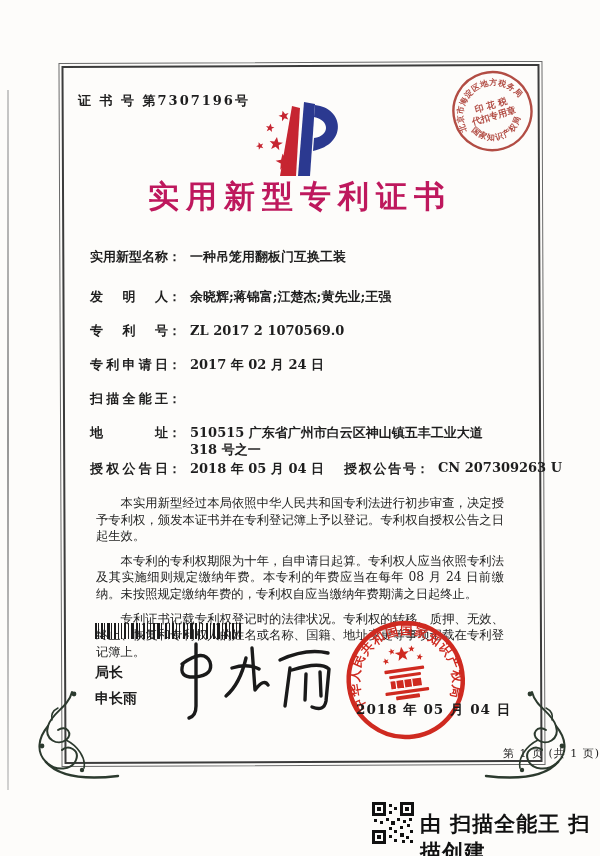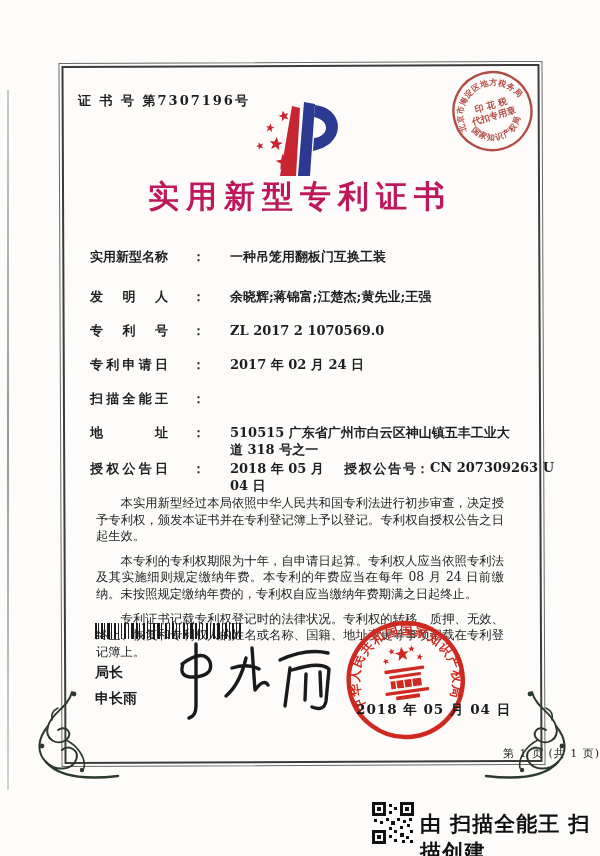--- a/index.html
+++ b/index.html
@@ -12,24 +12,24 @@
   .abs{position:absolute;}
   
   .paper-edge{left:7px;top:90px;width:2px;height:700px;background:linear-gradient(#bbb,#7d7d7d,#c7c7c7);opacity:.8;}
   
   .frame{left:60px;top:62px;width:482px;height:702px;border:1px solid #6a6a6a;transform:rotate(-0.25deg);}
   .frame-inner{position:absolute;left:2px;top:2px;right:2px;bottom:2px;border:2px solid #3c3c3c;}
   .cert-no{left:78px;top:92px;font-size:13px;font-weight:600;letter-spacing:2px;}
   .logo{left:240px;top:94px;width:120px;height:86px;}
   .title{left:0;top:176px;width:600px;text-align:center;font-size:31px;font-weight:bold;letter-spacing:7px;color:#be185d;}
   
-  .field{left:90px;width:424px;display:flex;font-size:13px;font-weight:600;line-height:17px;gap:24px;}
+  .field{left:90px;width:424px;display:flex;font-size:13px;font-weight:600;line-height:17px;}
   .flabel{flex:0 0 78px;text-align:justify;text-align-last:justify;}
   .fcolon{flex:0 0 14px;}
-  .fvalue{flex:1;}
+  .fvalue{flex:1;margin-left:8px;}
   .grant-no{left:344px;top:460px;display:flex;width:230px;font-size:13px;font-weight:600;}
   .grant-no .flabel{flex:0 0 72px;}
   
   .body-text{left:88px;top:487px;width:424px;font-size:12.3px;line-height:16.6px;text-align:justify;font-weight:500;color:#222;}
   .body-text p{margin:8px;text-indent:2em;}
   .barcode{left:95px;top:623px;}
   .officer-title{left:95px;top:664px;font-size:14px;font-weight:600;}
   .officer-name{left:95px;top:690px;font-size:14px;font-weight:600;}
   .signature{left:168px;top:636px;}
   .seal{left:344px;top:618px;transform:rotate(-8deg);}

